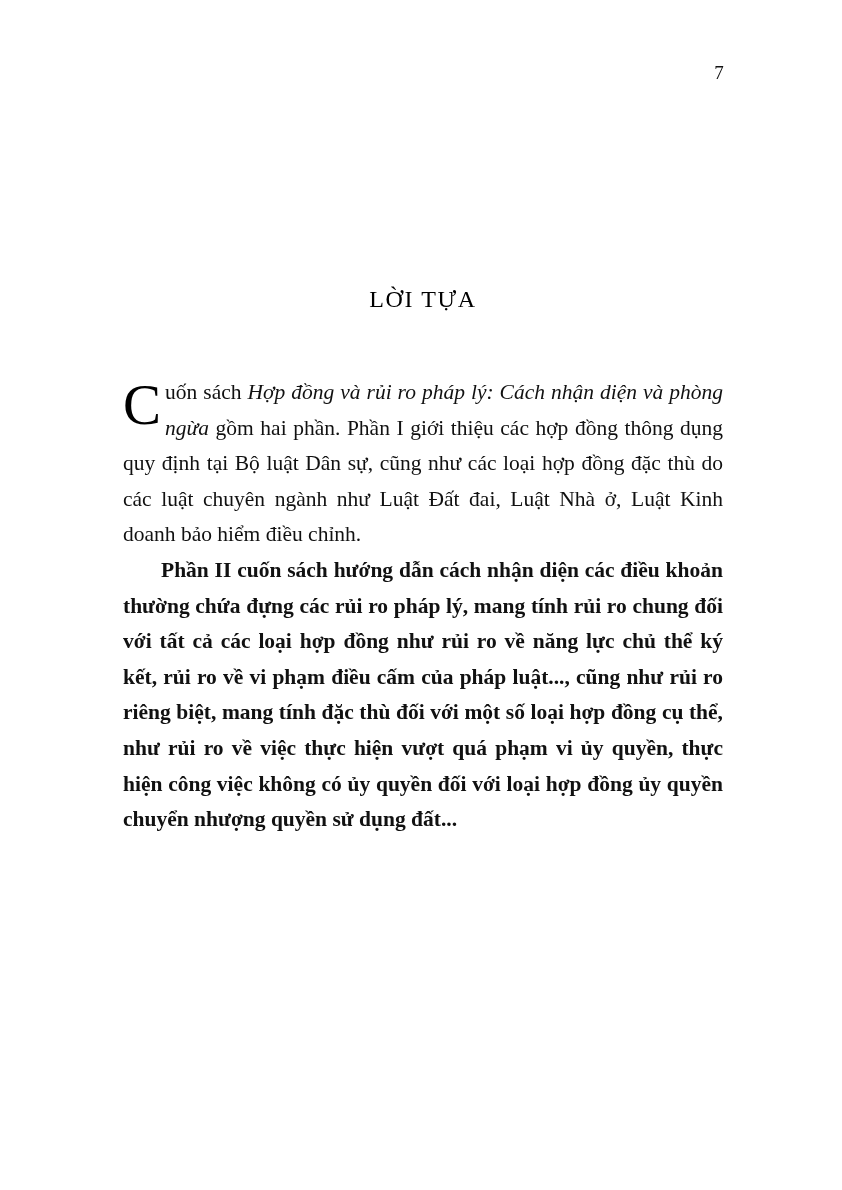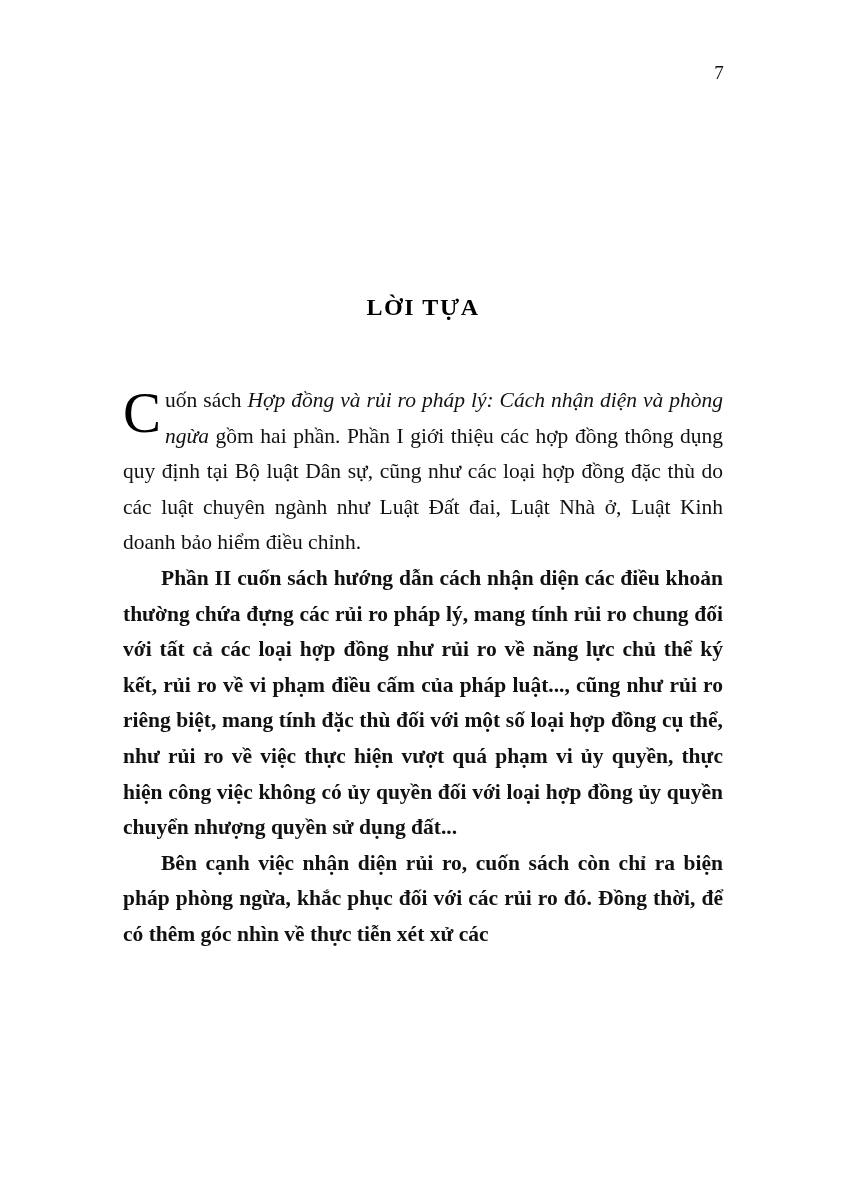--- a/index.html
+++ b/index.html
@@ -28,23 +28,23 @@
   }
   .content {
     position: absolute;
     top: 286px;
     left: 123px;
     width: 600px;
   }
   .section-title {
     text-align: center;
     font-size: 24px;
-    font-weight: bold;
+    font-weight: normal;
     letter-spacing: 1.6px;
-    margin: 8px 0 62px 0;
+    margin: 0 0 62px 0;
     color: #000000;
   }
   p.body-text {
     margin: 0;
     font-size: 21.5px;
     line-height: 35.6px;
     text-align: justify;
     text-justify: inter-word;
     color: #111111;
     hyphens: none;
@@ -77,17 +77,16 @@
 
   <div class="page-number">7</div>
 
   <div class="content">
 
     <h1 class="section-title">LỜI TỰA</h1>
 
     <div id="body-paragraphs">
         <p class="body-text dropcap-para"><span class="dropcap">C</span><span>uốn sách </span><span class="it">Hợp đồng và rủi ro pháp lý: Cách nhận diện và phòng ngừa</span><span> gồm hai phần. Phần I giới thiệu các hợp đồng thông dụng quy định tại Bộ luật Dân sự, cũng như các loại hợp đồng đặc thù do các luật chuyên ngành như Luật Đất đai, Luật Nhà ở, Luật Kinh doanh bảo hiểm điều chỉnh.</span></p>
         <p class="body-text"><span>Phần II cuốn sách hướng dẫn cách nhận diện các điều khoản thường chứa đựng các rủi ro pháp lý, mang tính rủi ro chung đối với tất cả các loại hợp đồng như rủi ro về năng lực chủ thể ký kết, rủi ro về vi phạm điều cấm của pháp luật..., cũng như rủi ro riêng biệt, mang tính đặc thù đối với một số loại hợp đồng cụ thể, như rủi ro về việc thực hiện vượt quá phạm vi ủy quyền, thực hiện công việc không có ủy quyền đối với loại hợp đồng ủy quyền chuyển nhượng quyền sử dụng đất...</span></p>
-        <p class="body-text"><span>Bên cạnh việc nhận diện rủi ro, cuốn sách còn chỉ ra biện pháp phòng ngừa, khắc phục đối với các rủi ro đó. Đồng thời, để có thêm góc nhìn về thực tiễn xét xử các</span></p>
       </div>
 
   </div>
 </div>
 
 </body></html>

